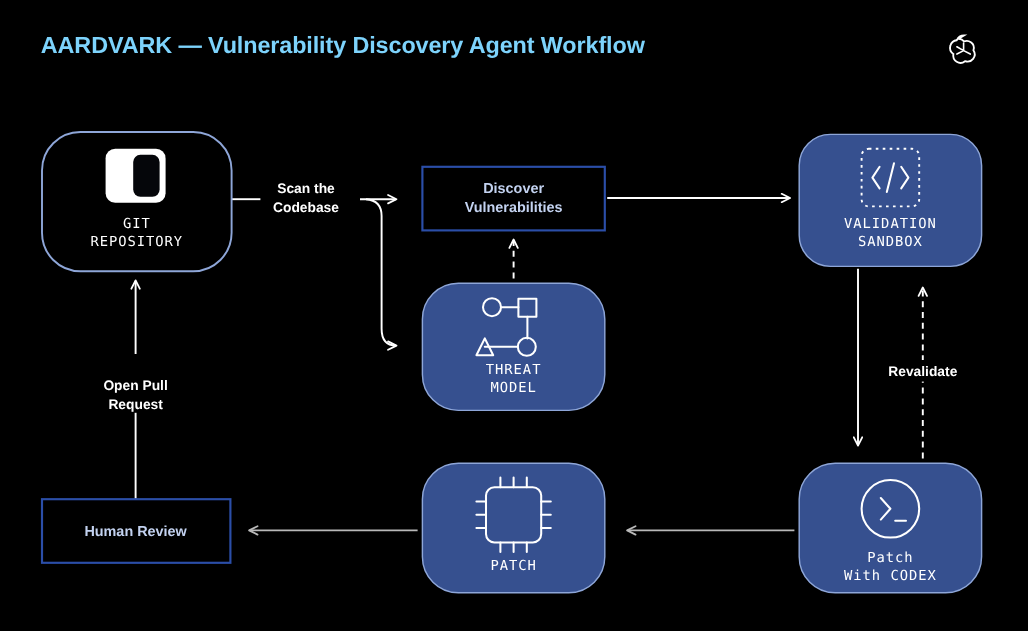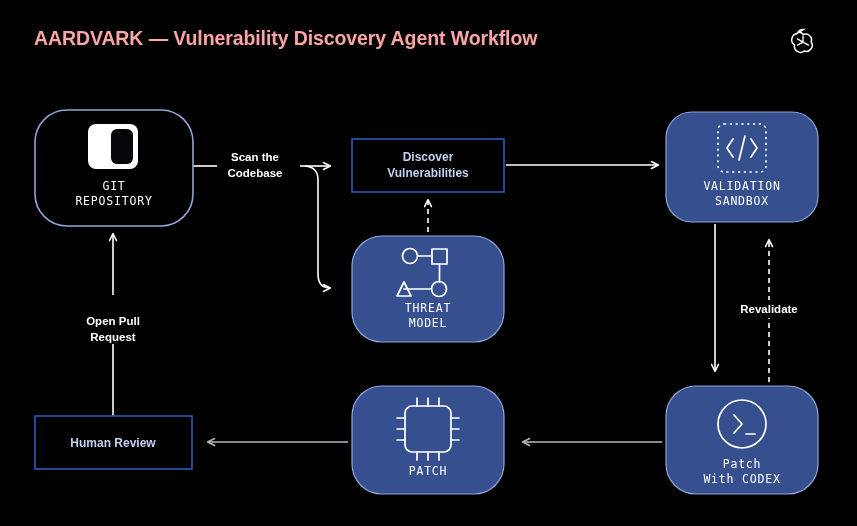--- a/index.html
+++ b/index.html
@@ -21,21 +21,21 @@
     height: 526px;
     background: #000000;
   }
   .hdr-title {
     position: absolute;
     left: 34px;
     top: 27px;
     font-family: "Liberation Sans", sans-serif;
     font-size: 19.5px;
     font-weight: bold;
-    color: #fca5a5;
+    color: #7dd3fc;
     letter-spacing: -0.1px;
     white-space: nowrap;
   }
   .brand-logo {
     position: absolute;
     left: 785px;
     top: 24px;
     width: 36px;
     height: 36px;
   }

